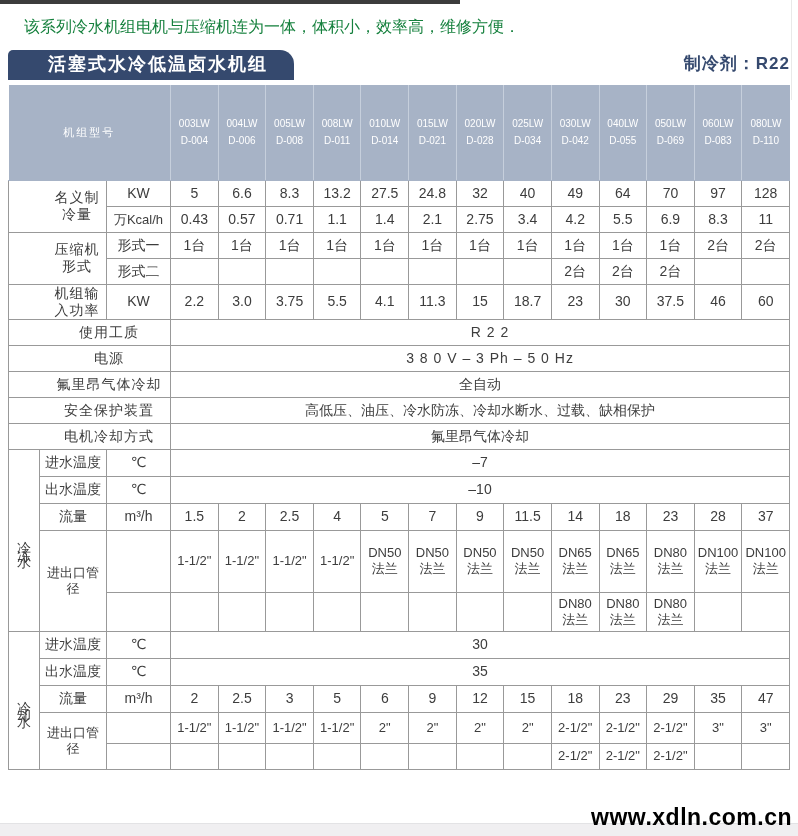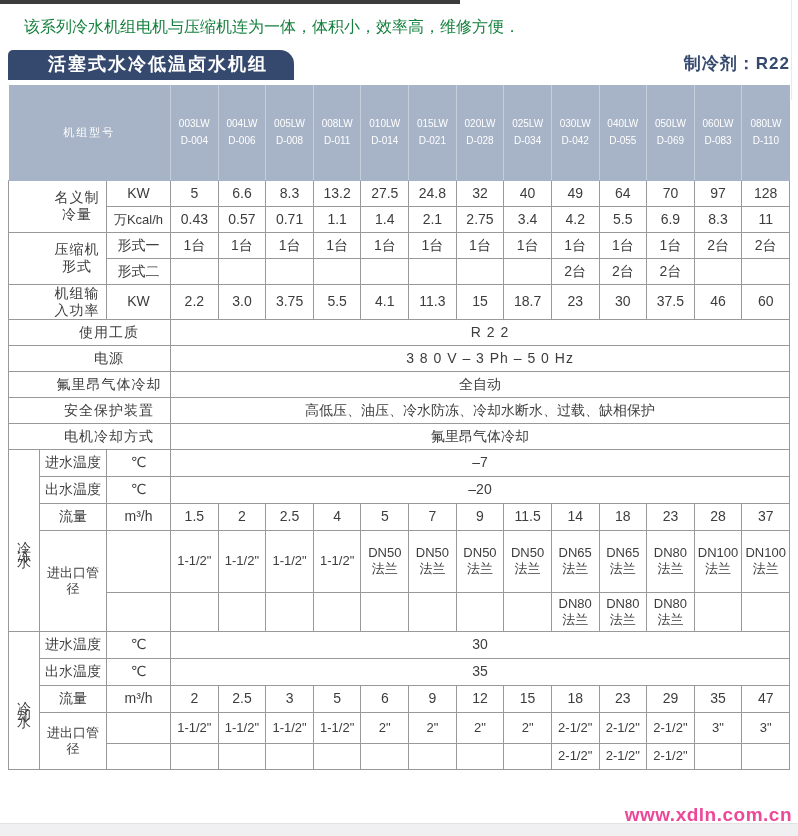--- a/index.html
+++ b/index.html
@@ -47,21 +47,21 @@
   td.lbl-sm { font-size:13px; letter-spacing:0; }
   td.side {
     writing-mode:vertical-lr; text-orientation:upright; letter-spacing:7px;
     font-size:14px; padding:6px 0;
   }
   tr.small td { font-size:13px; line-height:16px; }
   td.spanval { letter-spacing:1px;padding-left:21px; }
 
   .watermark {
     position:absolute; top:804px; right:6px; z-index:5;
-    color:#ec4899; font-size:19px; font-weight:bold; letter-spacing:0.5px;
+    color:#000000; font-size:23px; font-weight:bold; letter-spacing:0.5px;
   }
   .bottom-strip { position:absolute; left:0; bottom:0; width:798px; height:13px; background:#f0eff1; border-top:1px solid #e3e3e5; }
 </style>
 </head>
 <body>
 
 <div class="top-bar"></div>
 <div class="page-right-edge"></div>
 
 <div class="intro">
@@ -230,21 +230,21 @@
 
     <tr class="r-w">
       <td rowspan="5" class="side">冷冻水</td>
       <td>进水温度</td>
       <td>℃</td>
       <td colspan="13">–7</td>
     </tr>
     <tr class="r-w">
       <td>出水温度</td>
       <td>℃</td>
-      <td colspan="13">–20</td>
+      <td colspan="13">–10</td>
     </tr>
     <tr class="r-w">
       <td>流量</td>
       <td>m³/h</td>
     <td>1.5</td>
         <td>2</td>
         <td>2.5</td>
         <td>4</td>
         <td>5</td>
         <td>7</td>

